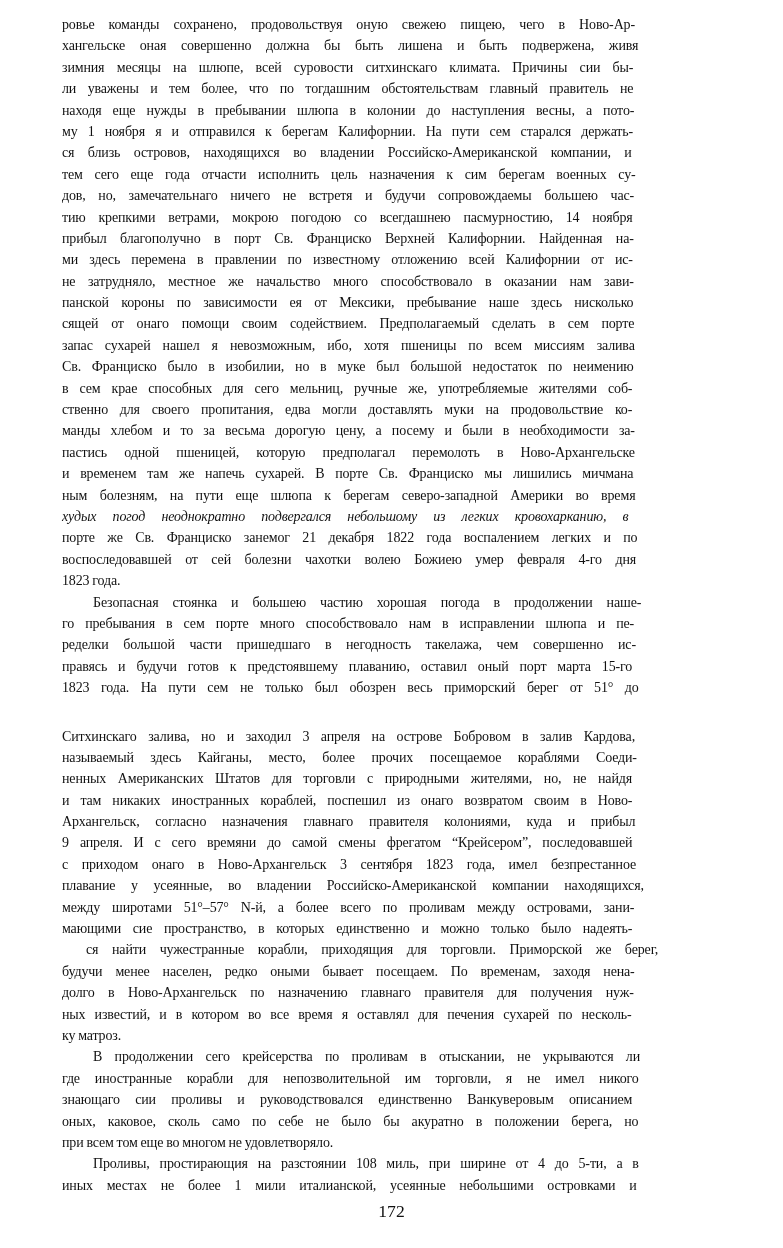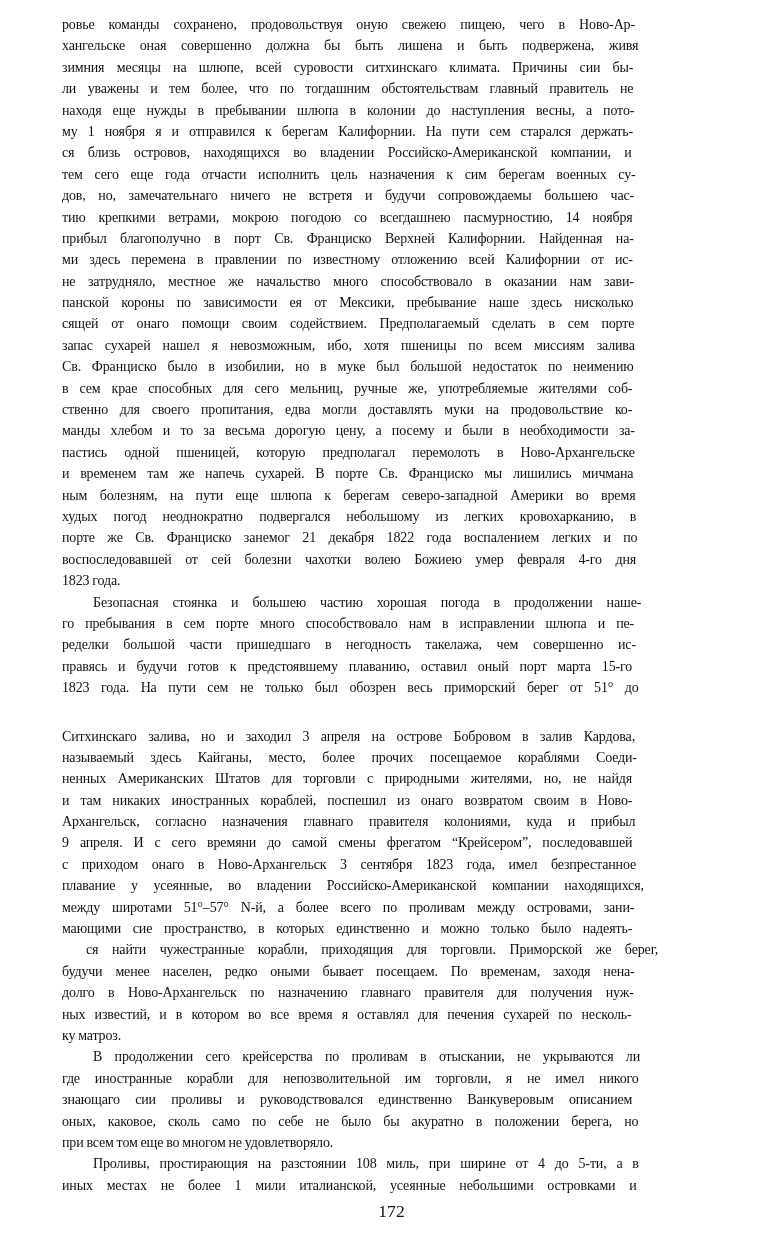--- a/index.html
+++ b/index.html
@@ -74,21 +74,21 @@
       <span class="line" style="word-spacing: 8.98594px; text-align-last: left; white-space: nowrap;">панской короны по зависимости ея от Мексики, пребывание наше здесь нисколько</span>
       <span class="line" style="word-spacing: 9.40156px; text-align-last: left; white-space: nowrap;">сящей от онаго помощи своим содействием. Предполагаемый сделать в сем порте</span>
       <span class="line" style="word-spacing: 8.72017px; text-align-last: left; white-space: nowrap;">запас сухарей нашел я невозможным, ибо, хотя пшеницы по всем миссиям залива</span>
       <span class="line" style="word-spacing: 7.50911px; text-align-last: left; white-space: nowrap;">Св. Франциско было в изобилии, но в муке был большой недостаток по неимению</span>
       <span class="line" style="word-spacing: 7.7017px; text-align-last: left; white-space: nowrap;">в сем крае способных для сего мельниц, ручные же, употребляемые жителями соб-</span>
       <span class="line" style="word-spacing: 8.41406px; text-align-last: left; white-space: nowrap;">ственно для своего пропитания, едва могли доставлять муки на продовольствие ко-</span>
       <span class="line" style="word-spacing: 6.92969px; text-align-last: left; white-space: nowrap;">манды хлебом и то за весьма дорогую цену, а посему и были в необходимости за-</span>
       <span class="line" style="word-spacing: 13.817px; text-align-last: left; white-space: nowrap;">пастись одной пшеницей, которую предполагал перемолоть в Ново-Архангельске</span>
       <span class="line" style="word-spacing: 7.44922px; text-align-last: left; white-space: nowrap;">и временем там же напечь сухарей. В порте Св. Франциско мы лишились мичмана</span>
       <span class="line" style="word-spacing: 9.01989px; text-align-last: left; white-space: nowrap;">ным болезням, на пути еще шлюпа к берегам северо-западной Америки во время</span>
-      <span class="line" style="word-spacing: 12.8301px; text-align-last: left; white-space: nowrap;">худых погод неоднократно подвергался небольшому из легких кровохарканию, в</span>
+      <span class="line" style="word-spacing: 12.8301px; text-align-last: left; white-space: nowrap; font-style: italic;">худых погод неоднократно подвергался небольшому из легких кровохарканию, в</span>
       <span class="line" style="word-spacing: 9.11719px; text-align-last: left; white-space: nowrap;">порте же Св. Франциско занемог 21 декабря 1822 года воспалением легких и по</span>
       <span class="line" style="word-spacing: 10.2141px; text-align-last: left; white-space: nowrap;">воспоследовавшей от сей болезни чахотки волею Божиею умер февраля 4-го дня</span>
       <span class="line last">1823 года.</span>
     </div>
   <div class="para">
       <span class="line indent" style="word-spacing: 10.6649px; text-align-last: left; white-space: nowrap;">Безопасная стоянка и большею частию хорошая погода в продолжении наше-</span>
       <span class="line" style="word-spacing: 7.73698px; text-align-last: left; white-space: nowrap;">го пребывания в сем порте много способствовало нам в исправлении шлюпа и пе-</span>
       <span class="line" style="word-spacing: 11.3073px; text-align-last: left; white-space: nowrap;">ределки большой части пришедшаго в негодность такелажа, чем совершенно ис-</span>
       <span class="line" style="word-spacing: 7.6108px; text-align-last: left; white-space: nowrap;">правясь и будучи готов к предстоявшему плаванию, оставил оный порт марта 15-го</span>
       <span class="line" style="word-spacing: 8.22991px; text-align-last: left; white-space: nowrap;">1823 года. На пути сем не только был обозрен весь приморский берег от 51° до</span>

